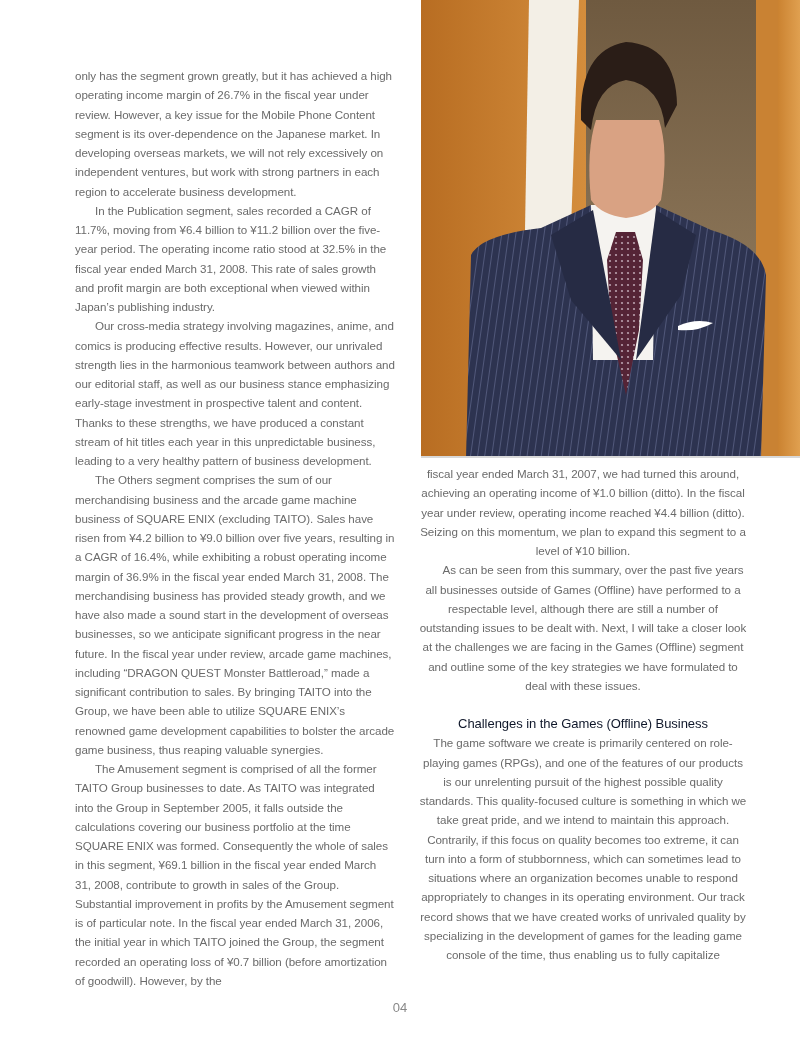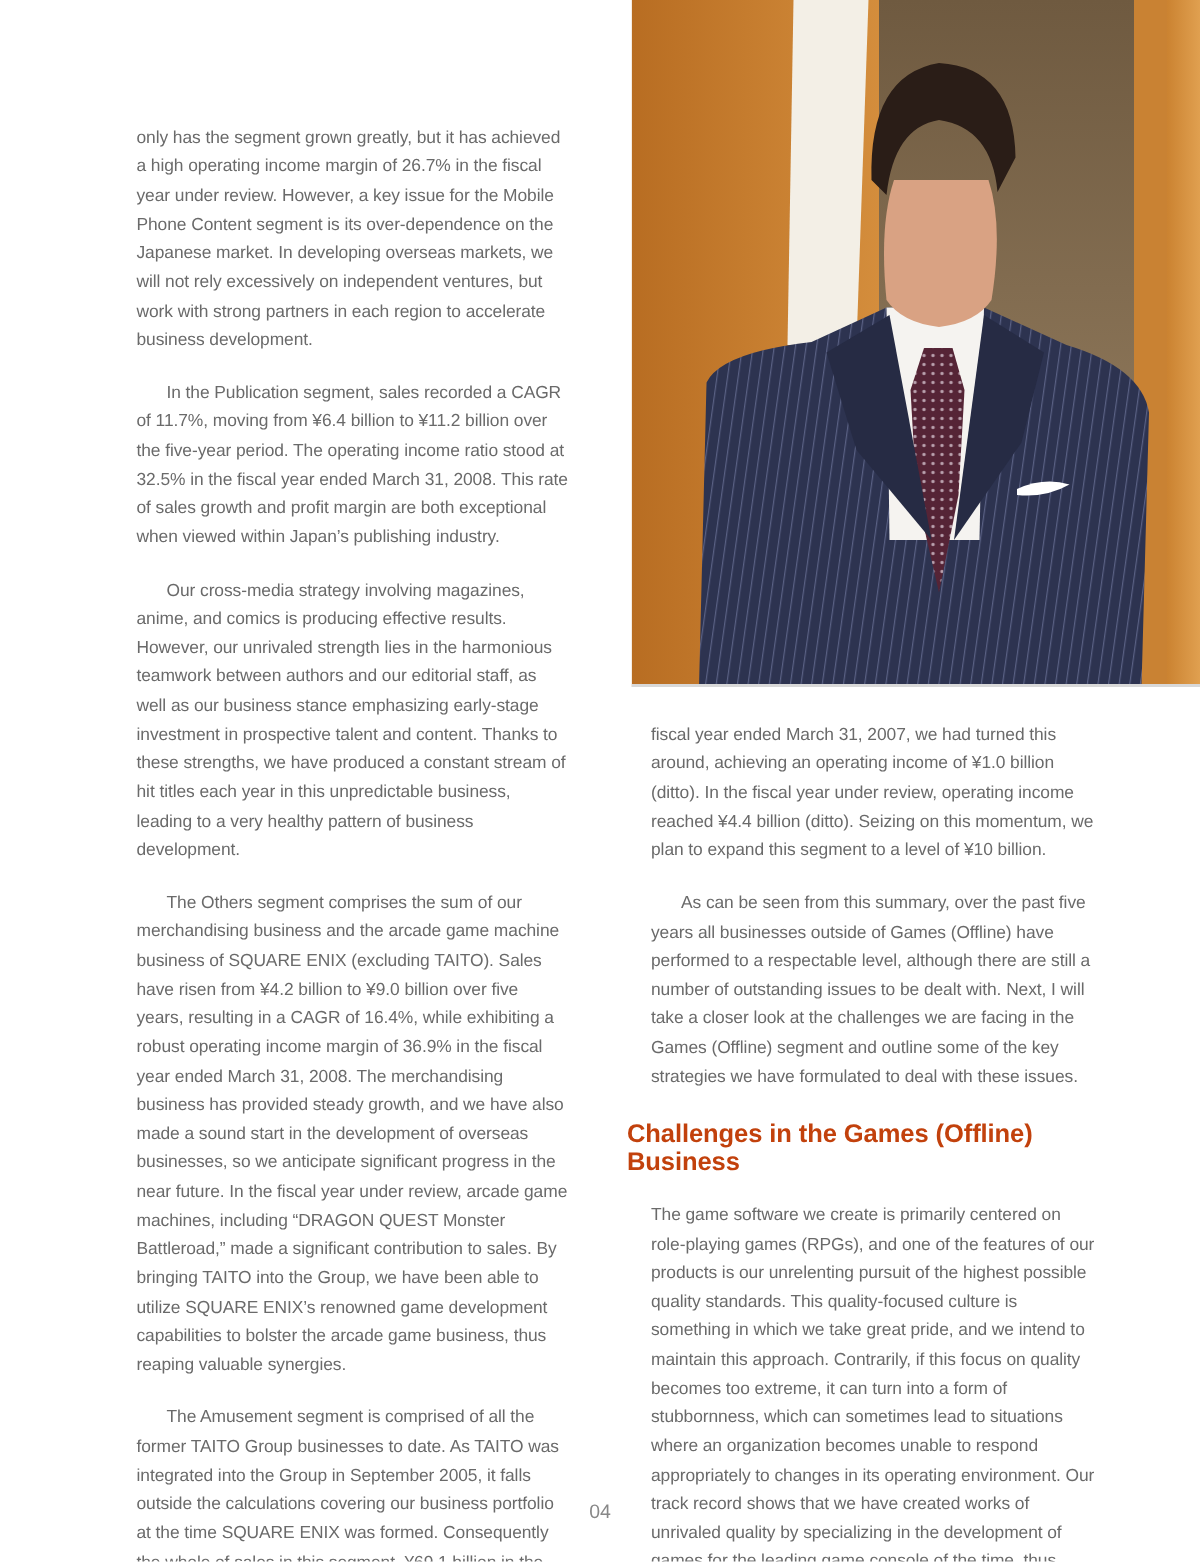--- a/index.html
+++ b/index.html
@@ -1,23 +1,23 @@
 <!DOCTYPE html>
 <html><head>
 <meta charset="utf-8">
 <style>
   html, body { margin: 0; padding: 0; background: #ffffff; }
   body { width: 800px; height: 1041px; position: relative; overflow: hidden;
          font-family: "Liberation Sans", sans-serif; color: #6a6a6a; }
   .col { position: absolute; font-size: 11.6px; line-height: 19.25px; letter-spacing: -0.05px; }
   .col-left { left: 75px; top: 66px; width: 320px; }
-  .col-right { left: 418px; top: 464px; width: 330px; }
-  .col p { margin: 16px; text-indent: 0; }
+  .col-right { left: 418px; top: 464px; width: 330px; text-align: center; }
+  .col p { margin: 0; text-indent: 0; }
   .col p.indent { text-indent: 20px; }
-  .heading { color: #c2410c; font-weight: bold; font-size: 17px; line-height: 19px; margin: 19.25px 0 0 0; }
+  .heading { color: #0f172a; font-weight: normal; font-size: 13px; line-height: 19px; margin: 19.25px 0 0 0; }
   .photo { position: absolute; left: 421px; top: 0; width: 379px; height: 458px; overflow: hidden; }
   .page-num { position: absolute; left: 390px; top: 1000px; width: 20px; text-align: center;
               font-size: 13px; color: #888; }
 </style>
 </head>
 <body>
 
 <div class="photo">
   <svg width="379" height="458" viewBox="0 0 379 458" xmlns="http://www.w3.org/2000/svg">
     <defs>

